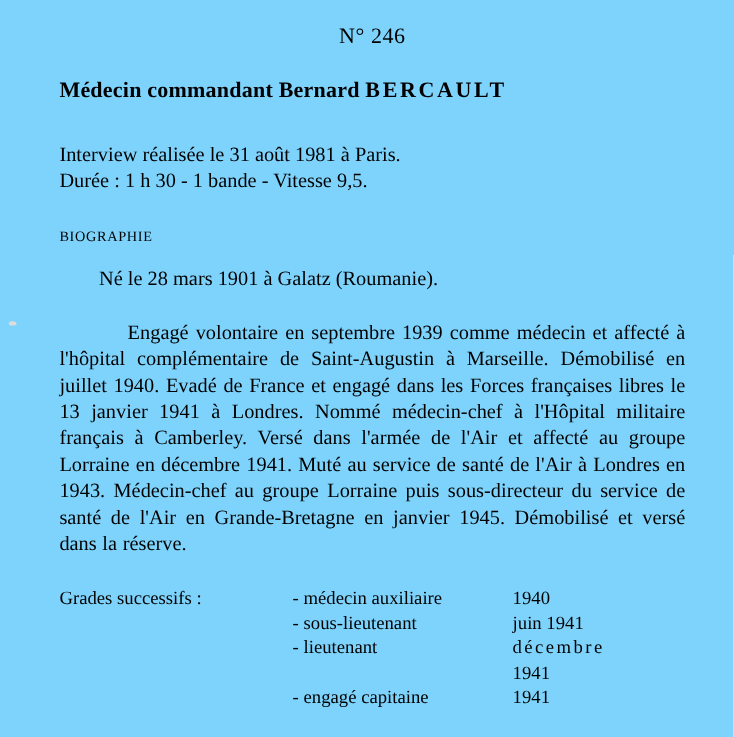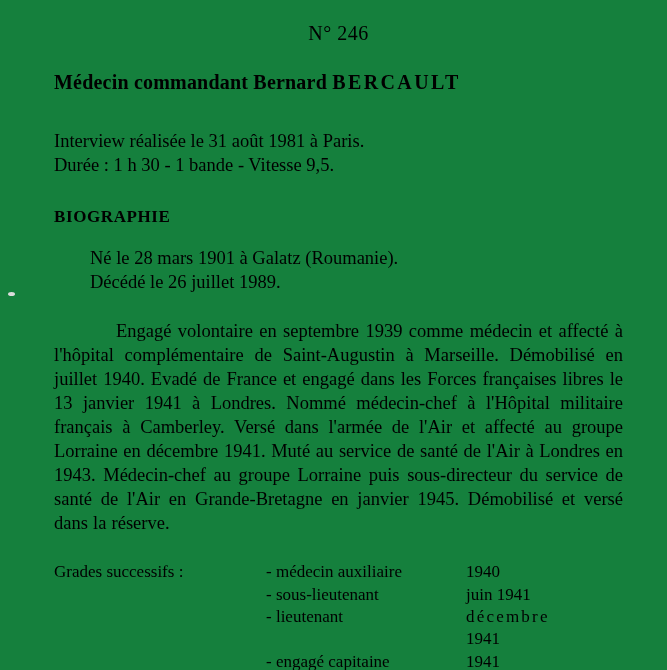--- a/index.html
+++ b/index.html
@@ -13,21 +13,21 @@
     font-family: "Liberation Serif", serif;
     color: #000000;
     overflow: hidden;
   }
   .page {
     position: relative;
     width: 667px;
     height: 670px;
     padding: 0;
     box-sizing: border-box;
-    background: #15803d;
+    background: #7dd3fc;
   }
   .inner {
     padding: 18px 44px 0 54px;
   }
   .doc-number {
     text-align: center;
     font-size: 20px;
     letter-spacing: 0.5px;
     margin: 4px 0 26px 0;
     font-family: "Liberation Serif", serif;
@@ -43,22 +43,22 @@
     margin-top: 23px;
   }
   .meta {
     font-size: 18.5px;
     line-height: 1.28;
     margin-bottom: 30px;
     margin-top: 36px;
   }
   .meta div { white-space: nowrap; }
   .section-heading {
-    font-size: 17px;
-    font-weight: bold;
+    font-size: 13px;
+    font-weight: normal;
     letter-spacing: 0.6px;
     margin: 0 0 20px 0;
   }
   .birth {
     font-size: 18.5px;
     line-height: 1.28;
     margin-bottom: 24px;
     margin-left: 36px;
   }
   .body-text {
@@ -125,21 +125,20 @@
 
     <div class="meta">
       <div>Interview réalisée le 31 août 1981 à Paris.</div>
       <div>Durée : 1 h 30 - 1 bande - Vitesse 9,5.</div>
     </div>
 
     <div class="section-heading">BIOGRAPHIE</div>
 
     <div class="birth">
       <div>Né le 28 mars 1901 à Galatz (Roumanie).</div>
-      <div>Décédé le 26 juillet 1989.</div>
     </div>
 
     <div class="body-text">Engagé volontaire en septembre 1939 comme médecin et affecté à l'hôpital complémentaire de Saint-Augustin à Marseille. Démobilisé en juillet 1940. Evadé de France et engagé dans les Forces françaises libres le 13 janvier 1941 à Londres. Nommé médecin-chef à l'Hôpital militaire français à Camberley. Versé dans l'armée de l'Air et affecté au groupe Lorraine en décembre 1941. Muté au service de santé de l'Air à Londres en 1943. Médecin-chef au groupe Lorraine puis sous-directeur du service de santé de l'Air en Grande-Bretagne en janvier 1945. Démobilisé et versé dans la réserve.</div>
 
     <div class="grades">
       <div class="grades-label">Grades successifs :</div>
       <div class="grades-table">
 
         <div class="grade-row">
           <div class="grade-name">- médecin auxiliaire</div>

